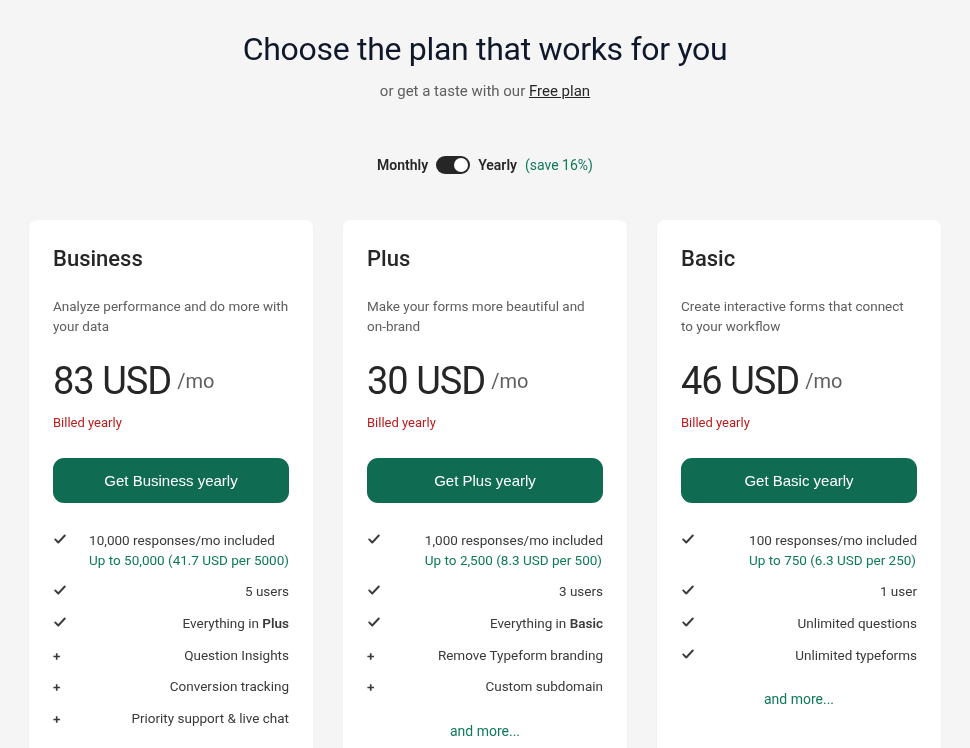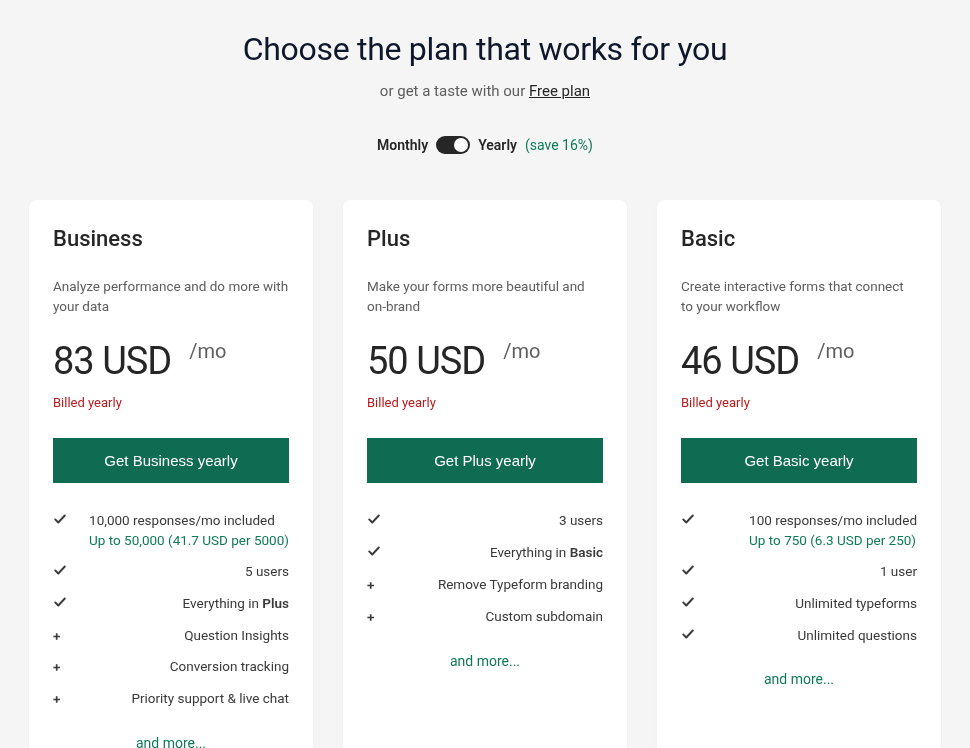--- a/index.html
+++ b/index.html
@@ -1,34 +1,34 @@
 <!DOCTYPE html>
 <html><head>
 <meta charset="utf-8">
 <style>
 * { box-sizing: border-box; margin: 0; padding: 0; }
 body { font-family: -apple-system, BlinkMacSystemFont, "Segoe UI", Roboto, sans-serif; background: #f5f5f5; color: #262627; width: 970px; }
 .wrap { padding: 30px 28px 40px; }
 h1 { font-weight: 400; font-size: 32px; text-align: center; color: #0f172a; letter-spacing: -0.3px; }
 .subline { text-align: center; margin-top: 14px; font-size: 15px; color: #5e5e5e; }
 .subline a { color: #262627; text-decoration: underline; }
-.toggle-row { display: flex; justify-content: center; align-items: center; gap: 8px; margin-top: 36px; font-size: 14px; }
+.toggle-row { display: flex; justify-content: center; align-items: center; gap: 8px; margin-top: 56px; font-size: 14px; }
 .toggle-row .lbl { font-weight: 600; color: #262627; }
 .toggle { width: 34px; height: 18px; background: #262627; border-radius: 999px; position: relative; cursor: pointer; }
 .toggle .knob { width: 14px; height: 14px; background: #fff; border-radius: 50%; position: absolute; top: 2px; right: 2px; }
 .save { color: #0f7a5a; font-size: 14px; }
 .cards { display: flex; gap: 30px; margin-top: 46px; justify-content: center; }
 .card { background: #fff; border-radius: 8px; padding: 26px 24px 24px; width: 284px; box-shadow: 0 1px 3px rgba(0,0,0,0.04); }
 .card h2 { font-size: 22px; font-weight: 500; color: #262627; }
 .desc { font-size: 13.5px; color: #5e5e5e; margin-top: 26px; line-height: 1.45; min-height: 40px; }
-.price-row { display: flex; align-items: flex-start; gap: 18px; margin-top: 22px; }
+.price-row { display: flex; align-items: center; gap: 6px; margin-top: 22px; }
 .price { font-size: 38px; font-weight: 400; color: #262627; letter-spacing: -1px; }
 .per { font-size: 20px; color: #5e5e5e; }
 .billed { font-size: 13px; color: #b91c1c; margin-top: 12px; }
-.cta { display: block; width: 100%; background: #0f6b52; color: #fff; border: none; border-radius: 0; padding: 14px 0; font-size: 15px; font-weight: 500; margin-top: 28px; cursor: pointer; }
+.cta { display: block; width: 100%; background: #0f6b52; color: #fff; border: none; border-radius: 11px; padding: 14px 0; font-size: 15px; font-weight: 500; margin-top: 28px; cursor: pointer; }
 .features { list-style: none; margin-top: 22px; }
 .features li { display: flex; gap: 10px; font-size: 13.5px; color: #3a3a3a; padding: 6px 0; line-height: 1.4; justify-content: space-between; }
 .features .icon { flex: 0 0 14px; color: #3a3a3a; margin-top: 1px; }
 .features .icon.plus { font-weight: 600; }
 .features .sub { color: #0f7a5a; display: block; margin-top: 1px; margin-left: 0; }
 .bold { font-weight: 600; }
 .more { text-align: center; margin-top: 18px; }
 .more a { color: #0f7a5a; font-size: 14px; text-decoration: none; }
 svg.chk { width: 14px; height: 14px; }
 </style>
@@ -91,26 +91,32 @@
             <span class="icon plus">+</span>
             <span>Priority support &amp; live chat</span>
           </li>
         </ul>
         <div class="more"><a href="#">and more...</a></div>
       </div>
       <div class="card">
         <h2>Plus</h2>
         <p class="desc">Make your forms more beautiful and on-brand</p>
         <div class="price-row">
-          <span class="price">50 USD</span>
+          <span class="price">30 USD</span>
           <span class="per">/mo</span>
         </div>
         <div class="billed">Billed yearly</div>
         <button class="cta">Get Plus yearly</button>
         <ul class="features">
+          <li>
+            <span class="icon"><svg class="chk" viewBox="0 0 16 16" fill="none" stroke="currentColor" stroke-width="2.2" stroke-linecap="round" stroke-linejoin="round">
+                <polyline points="2.5 8.5 6 12 13.5 4"></polyline>
+              </svg></span>
+            <span>1,000 responses/mo included<span class="sub">Up to 2,500 (8.3 USD per 500)</span></span>
+          </li>
           <li>
             <span class="icon"><svg class="chk" viewBox="0 0 16 16" fill="none" stroke="currentColor" stroke-width="2.2" stroke-linecap="round" stroke-linejoin="round">
                 <polyline points="2.5 8.5 6 12 13.5 4"></polyline>
               </svg></span>
             <span>3 users</span>
           </li>
           <li>
             <span class="icon"><svg class="chk" viewBox="0 0 16 16" fill="none" stroke="currentColor" stroke-width="2.2" stroke-linecap="round" stroke-linejoin="round">
                 <polyline points="2.5 8.5 6 12 13.5 4"></polyline>
               </svg></span>
@@ -146,25 +152,25 @@
           <li>
             <span class="icon"><svg class="chk" viewBox="0 0 16 16" fill="none" stroke="currentColor" stroke-width="2.2" stroke-linecap="round" stroke-linejoin="round">
                 <polyline points="2.5 8.5 6 12 13.5 4"></polyline>
               </svg></span>
             <span>1 user</span>
           </li>
           <li>
             <span class="icon"><svg class="chk" viewBox="0 0 16 16" fill="none" stroke="currentColor" stroke-width="2.2" stroke-linecap="round" stroke-linejoin="round">
                 <polyline points="2.5 8.5 6 12 13.5 4"></polyline>
               </svg></span>
-            <span>Unlimited typeforms</span>
+            <span>Unlimited questions</span>
           </li>
           <li>
             <span class="icon"><svg class="chk" viewBox="0 0 16 16" fill="none" stroke="currentColor" stroke-width="2.2" stroke-linecap="round" stroke-linejoin="round">
                 <polyline points="2.5 8.5 6 12 13.5 4"></polyline>
               </svg></span>
-            <span>Unlimited questions</span>
+            <span>Unlimited typeforms</span>
           </li>
         </ul>
         <div class="more"><a href="#">and more...</a></div>
       </div>
     </div>
 </div>
 
 </body></html>

